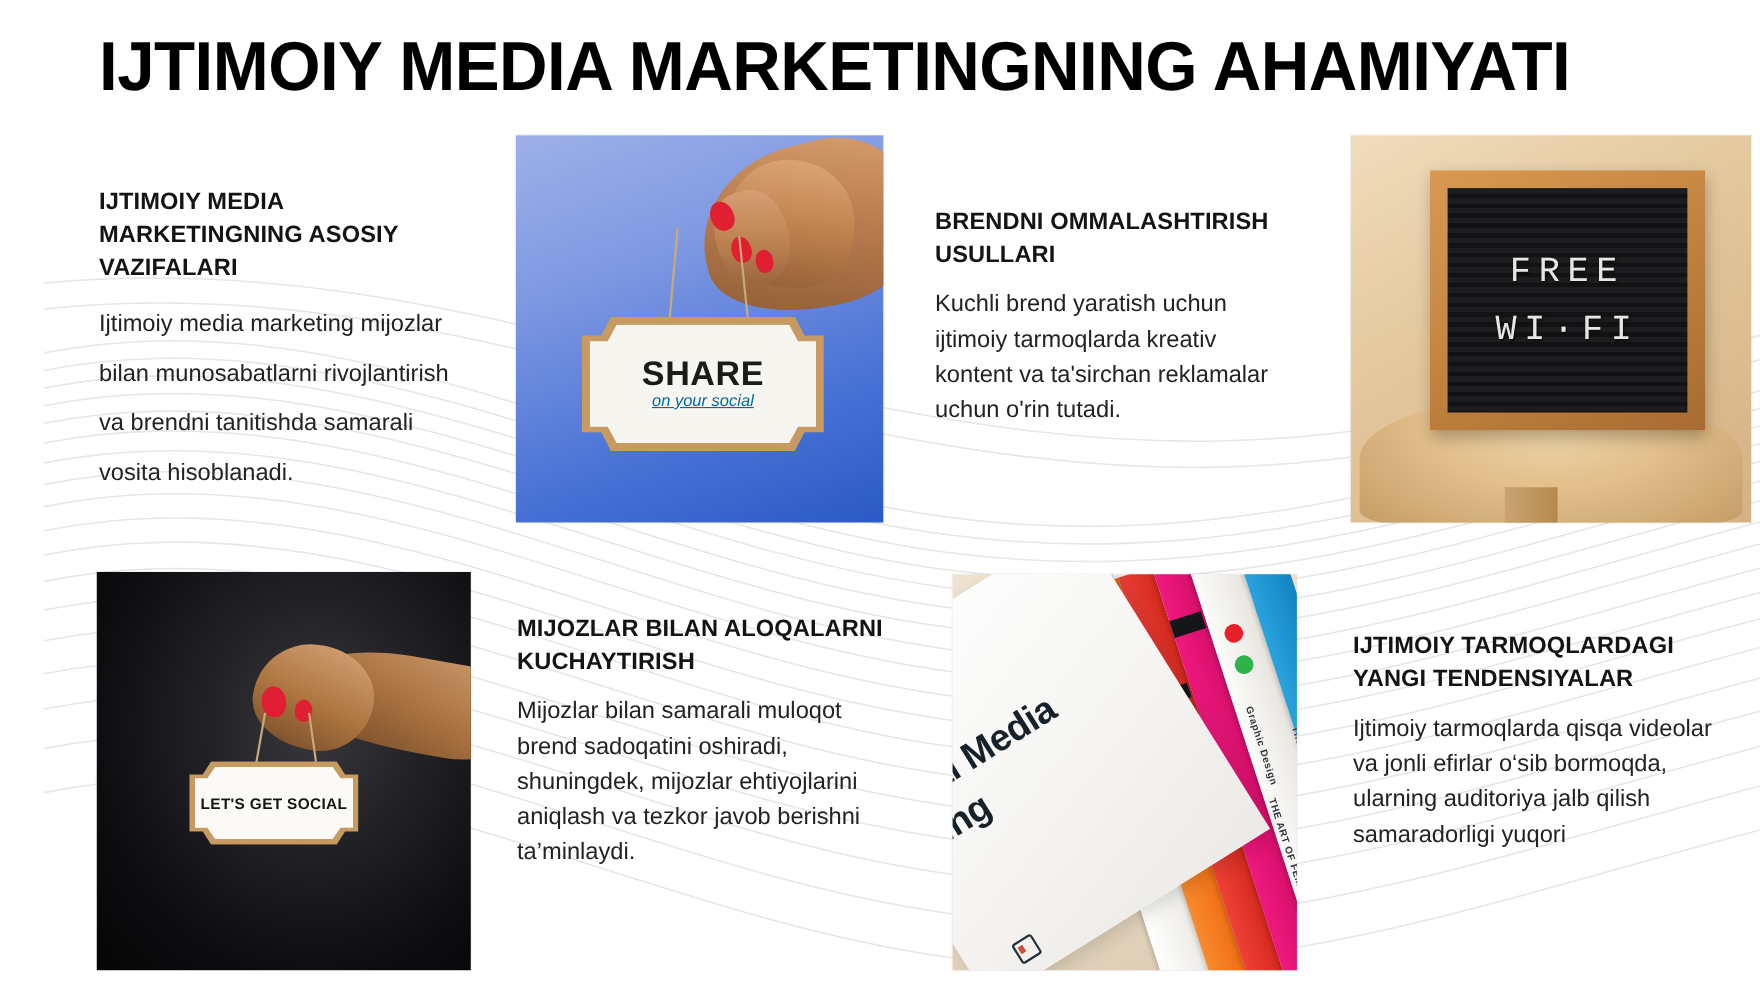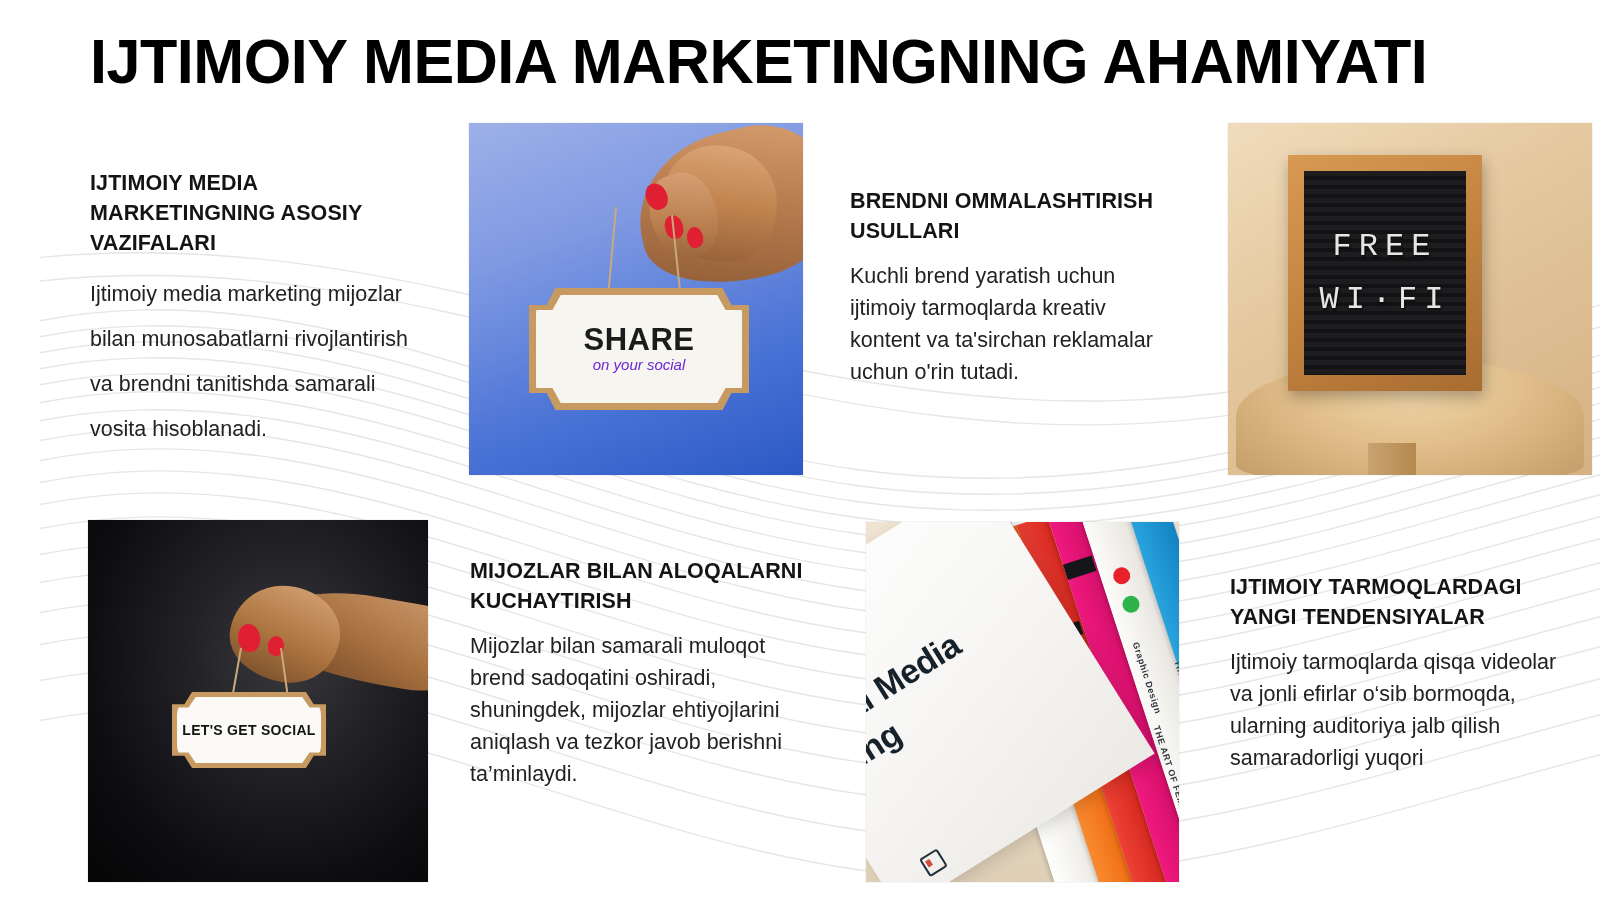--- a/index.html
+++ b/index.html
@@ -132,59 +132,59 @@
     background: #c69a60;
     padding: 7px;
   }
   .sign-inner {
     width: 100%; height: 100%;
     background: #f7f5f0;
     display: flex;
     flex-direction: column;
     align-items: center;
     justify-content: center;
-    border-radius: 18px;
   }
   #share-sign {
     left: 60px; top: 165px; width: 206px; height: 108px;
     clip-path: polygon(0% 14%, 8% 14%, 12% 0%, 88% 0%, 92% 14%, 100% 14%,
                        100% 86%, 92% 86%, 88% 100%, 12% 100%, 8% 86%, 0% 86%);
   }
   #share-sign .sign-inner {
     clip-path: polygon(0% 14%, 8% 14%, 12% 0%, 88% 0%, 92% 14%, 100% 14%,
                        100% 86%, 92% 86%, 88% 100%, 12% 100%, 8% 86%, 0% 86%);
   }
   .share-word {
     font-size: 31px; font-weight: 700; letter-spacing: 0.5px;
     color: #1b1b1b; line-height: 32px;
   }
   .share-sub {
-    font-size: 15px; font-weight: 500; color: #6d28d9; line-height: 18px;
+    font-size: 15px; font-weight: 500; color: #0369a1; line-height: 18px;
     font-style: italic;
+    text-decoration: underline;
   }
 
   
   #photo-wifi {
     left: 1188px; top: 123px; width: 364px; height: 352px;
     background: linear-gradient(150deg,#f0dcbc 0%, #e4c89e 40%, #d5b184 100%);
   }
   .stool {
     position: absolute;
     left: 8px; bottom: -4px; width: 348px; height: 120px;
     background: radial-gradient(ellipse at 50% 20%, #efd7ab 0%, #e2bf8b 45%, #c39c66 100%);
     border-radius: 50% 50% 18% 18% / 48% 48% 12% 12%;
   }
   .stool-leg {
     position: absolute;
     left: 140px; bottom: -4px; width: 48px; height: 36px;
     background: linear-gradient(90deg,#c9a470,#b4894f);
   }
   .letterboard-frame {
     position: absolute;
-    left: 60px; top: 32px; width: 194px; height: 236px;
+    left: 72px; top: 32px; width: 250px; height: 236px;
     background: linear-gradient(150deg,#d89a52 0%, #c2833f 50%, #a86c31 100%);
     padding: 16px;
     box-sizing: border-box;
     box-shadow: 2px 6px 14px rgba(0,0,0,0.28);
   }
   .letterboard-face {
     width: 100%; height: 100%;
     background:
       repeating-linear-gradient(to bottom,
         #1d1d1f 0px, #1d1d1f 5px, #121214 5px, #121214 9px);

